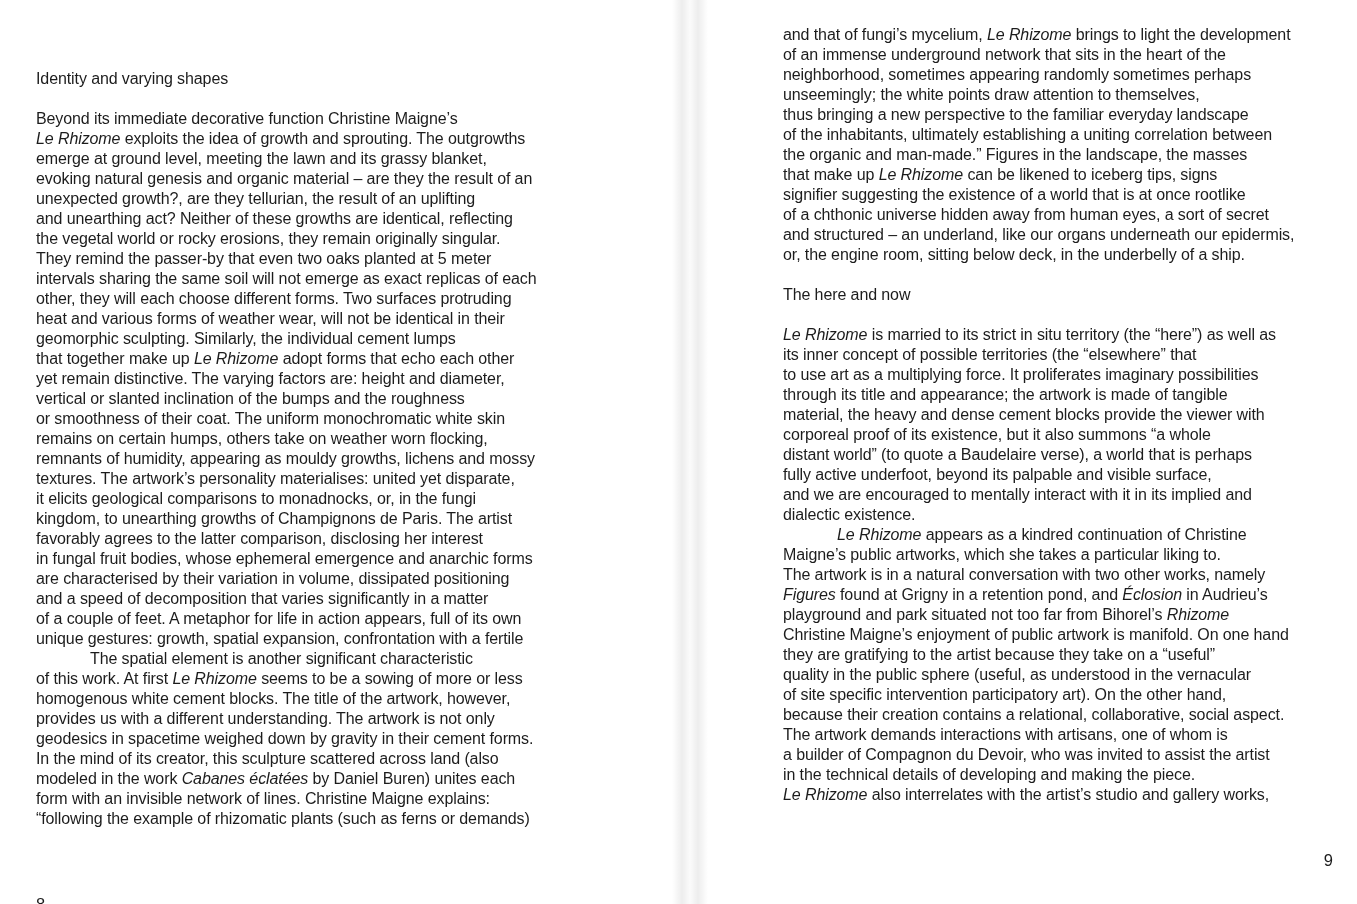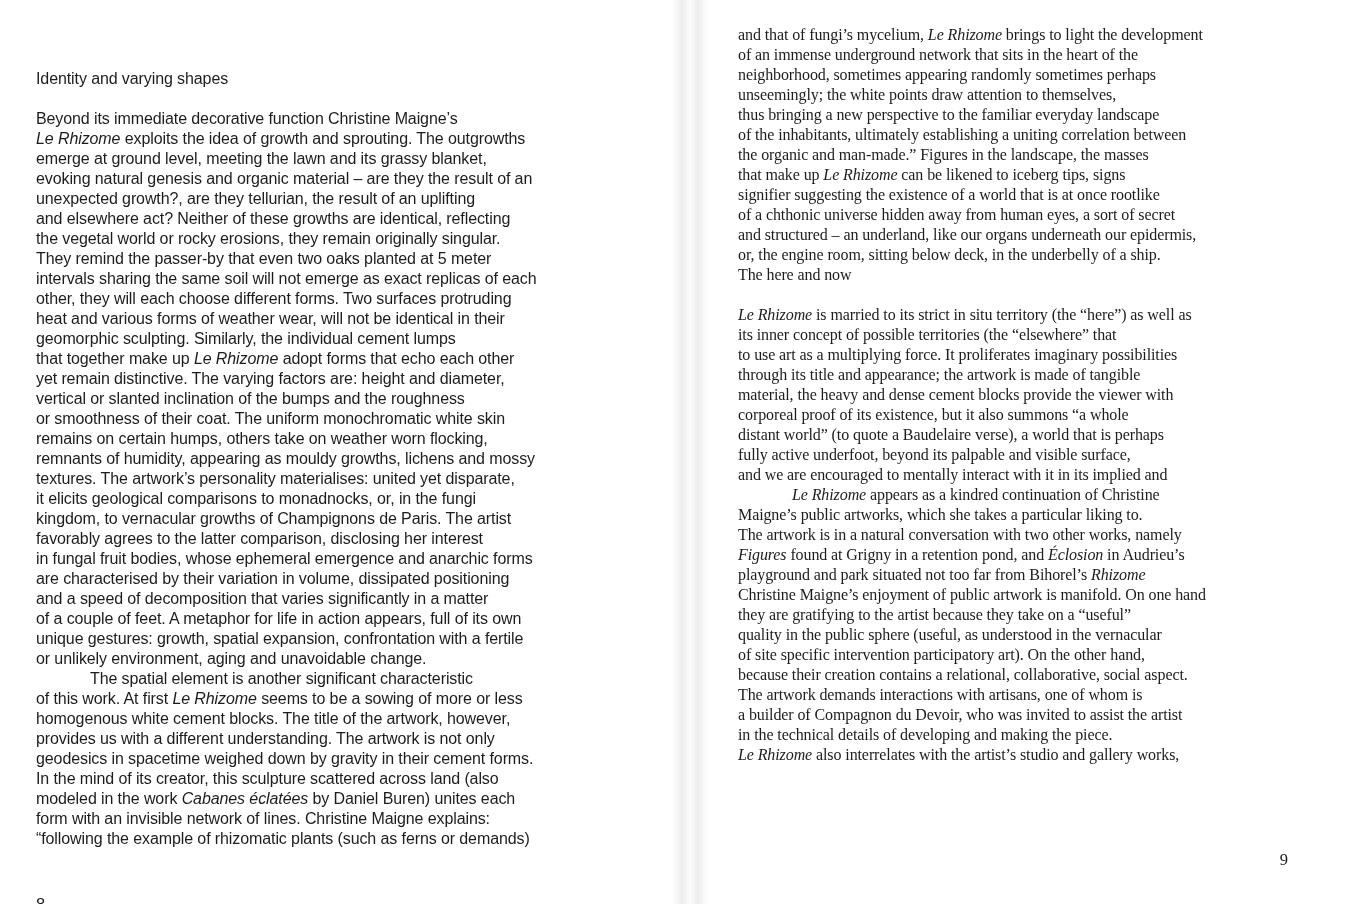--- a/index.html
+++ b/index.html
@@ -7,39 +7,39 @@
   body {
     background: #ffffff;
     font-family: "Liberation Sans", "DejaVu Sans", sans-serif;
     color: #1c1c1c;
     position: relative;
     overflow: hidden;
   }
   .spread { position: absolute; inset: 0; }
   .page { position: absolute; top: 0; height: 904px; }
   .page-left  { left: 36px;  width: 550px; margin-top: 44px; }
-  .page-right { left: 738px; width: 550px; font-family: Liberation Serif, serif; }
+  .page-right { left: 783px; width: 550px; }
   .body-text {
     position: absolute;
     top: 25px; left: 0; right: 0;
     font-size: 16px;
     line-height: 20px;
     letter-spacing: -0.1px;
   }
   .line { white-space: nowrap; height: 20px; }
   .line.indent { padding-left: 54px; }
   .block-heading {
     height: 20px;
     line-height: 20px;
     white-space: nowrap;
     margin-bottom: 20px;
     font-weight: normal;
     font-size: 16px;
   }
-  .block-heading:not(:first-child) { }
+  .block-heading:not(:first-child) { margin-top: 20px; }
   .paragraph i { font-style: italic; }
   .page-number {
     position: absolute;
     top: 850px;
     font-size: 16.5px;
     line-height: 20px;
   }
   .page-left  .page-number { left: 0; }
   .page-right .page-number { right: 0; }
   .gutter {
@@ -62,43 +62,42 @@
 
   <section class="page page-left">
     <div class="body-text" id="left-body">
         <div class="block-heading">Identity and varying shapes</div>
         <div class="paragraph">
           <div class="line">Beyond its immediate decorative function Christine Maigne’s</div>
           <div class="line"><i>Le Rhizome</i> exploits the idea of growth and sprouting. The outgrowths</div>
           <div class="line">emerge at ground level, meeting the lawn and its grassy blanket,</div>
           <div class="line">evoking natural genesis and organic material – are they the result of an</div>
           <div class="line">unexpected growth?, are they tellurian, the result of an uplifting</div>
-          <div class="line">and elsewhere act? Neither of these growths are identical, reflecting</div>
+          <div class="line">and unearthing act? Neither of these growths are identical, reflecting</div>
           <div class="line">the vegetal world or rocky erosions, they remain originally singular.</div>
           <div class="line">They remind the passer-by that even two oaks planted at 5 meter</div>
           <div class="line">intervals sharing the same soil will not emerge as exact replicas of each</div>
           <div class="line">other, they will each choose different forms. Two surfaces protruding</div>
           <div class="line">heat and various forms of weather wear, will not be identical in their</div>
           <div class="line">geomorphic sculpting. Similarly, the individual cement lumps</div>
           <div class="line">that together make up <i>Le Rhizome</i> adopt forms that echo each other</div>
           <div class="line">yet remain distinctive. The varying factors are: height and diameter,</div>
           <div class="line">vertical or slanted inclination of the bumps and the roughness</div>
           <div class="line">or smoothness of their coat. The uniform monochromatic white skin</div>
           <div class="line">remains on certain humps, others take on weather worn flocking,</div>
           <div class="line">remnants of humidity, appearing as mouldy growths, lichens and mossy</div>
           <div class="line">textures. The artwork’s personality materialises: united yet disparate,</div>
           <div class="line">it elicits geological comparisons to monadnocks, or, in the fungi</div>
-          <div class="line">kingdom, to vernacular growths of Champignons de Paris. The artist</div>
+          <div class="line">kingdom, to unearthing growths of Champignons de Paris. The artist</div>
           <div class="line">favorably agrees to the latter comparison, disclosing her interest</div>
           <div class="line">in fungal fruit bodies, whose ephemeral emergence and anarchic forms</div>
           <div class="line">are characterised by their variation in volume, dissipated positioning</div>
           <div class="line">and a speed of decomposition that varies significantly in a matter</div>
           <div class="line">of a couple of feet. A metaphor for life in action appears, full of its own</div>
           <div class="line">unique gestures: growth, spatial expansion, confrontation with a fertile</div>
-          <div class="line">or unlikely environment, aging and unavoidable change.</div>
         </div>
         <div class="paragraph">
           <div class="line indent">The spatial element is another significant characteristic</div>
           <div class="line">of this work. At first <i>Le Rhizome</i> seems to be a sowing of more or less</div>
           <div class="line">homogenous white cement blocks. The title of the artwork, however,</div>
           <div class="line">provides us with a different understanding. The artwork is not only</div>
           <div class="line">geodesics in spacetime weighed down by gravity in their cement forms.</div>
           <div class="line">In the mind of its creator, this sculpture scattered across land (also</div>
           <div class="line">modeled in the work <i>Cabanes éclatées</i> by Daniel Buren) unites each</div>
           <div class="line">form with an invisible network of lines. Christine Maigne explains:</div>
@@ -130,20 +129,21 @@
         <div class="paragraph">
           <div class="line"><i>Le Rhizome</i> is married to its strict in situ territory (the “here”) as well as</div>
           <div class="line">its inner concept of possible territories (the “elsewhere” that</div>
           <div class="line">to use art as a multiplying force. It proliferates imaginary possibilities</div>
           <div class="line">through its title and appearance; the artwork is made of tangible</div>
           <div class="line">material, the heavy and dense cement blocks provide the viewer with</div>
           <div class="line">corporeal proof of its existence, but it also summons “a whole</div>
           <div class="line">distant world” (to quote a Baudelaire verse), a world that is perhaps</div>
           <div class="line">fully active underfoot, beyond its palpable and visible surface,</div>
           <div class="line">and we are encouraged to mentally interact with it in its implied and</div>
+          <div class="line">dialectic existence.</div>
         </div>
         <div class="paragraph">
           <div class="line indent"><i>Le Rhizome</i> appears as a kindred continuation of Christine</div>
           <div class="line">Maigne’s public artworks, which she takes a particular liking to.</div>
           <div class="line">The artwork is in a natural conversation with two other works, namely</div>
           <div class="line"><i>Figures</i> found at Grigny in a retention pond, and <i>Éclosion</i> in Audrieu’s</div>
           <div class="line">playground and park situated not too far from Bihorel’s <i>Rhizome</i></div>
           <div class="line">Christine Maigne’s enjoyment of public artwork is manifold. On one hand</div>
           <div class="line">they are gratifying to the artist because they take on a “useful”</div>
           <div class="line">quality in the public sphere (useful, as understood in the vernacular</div>

